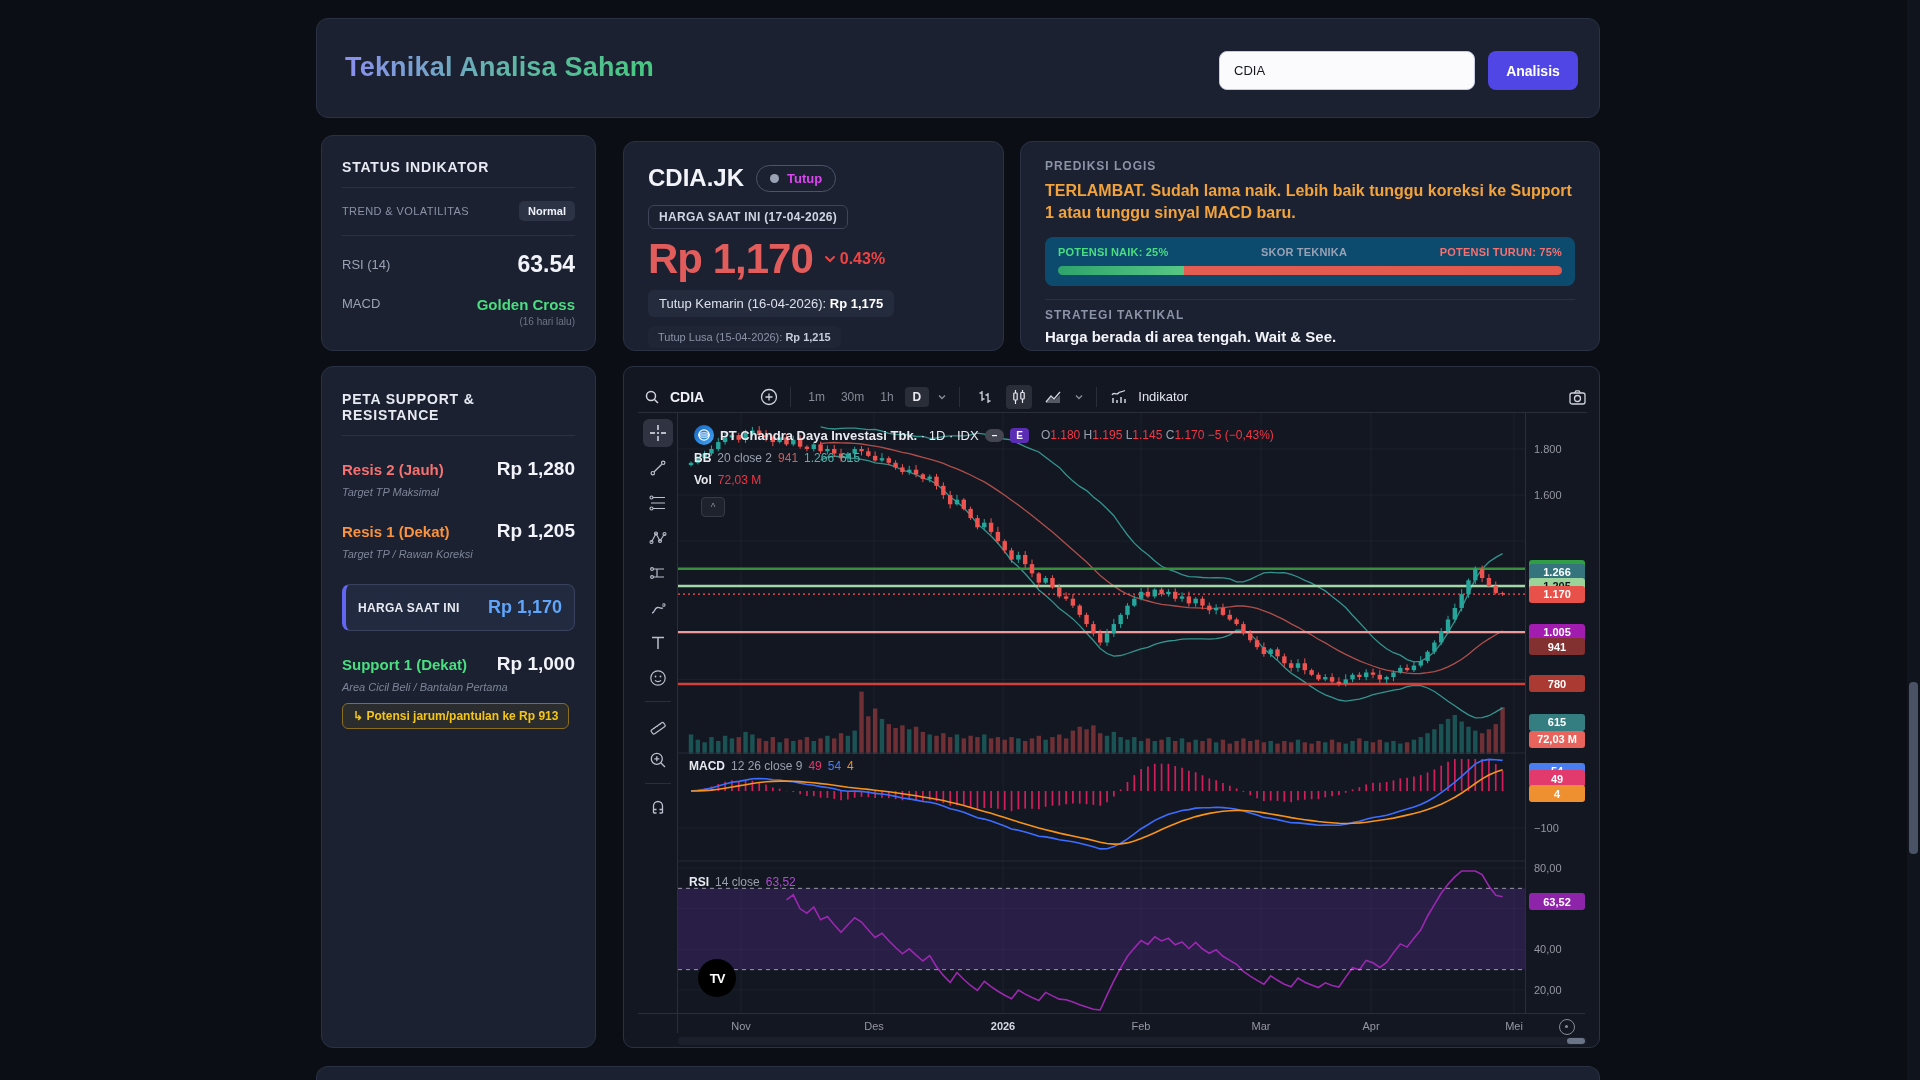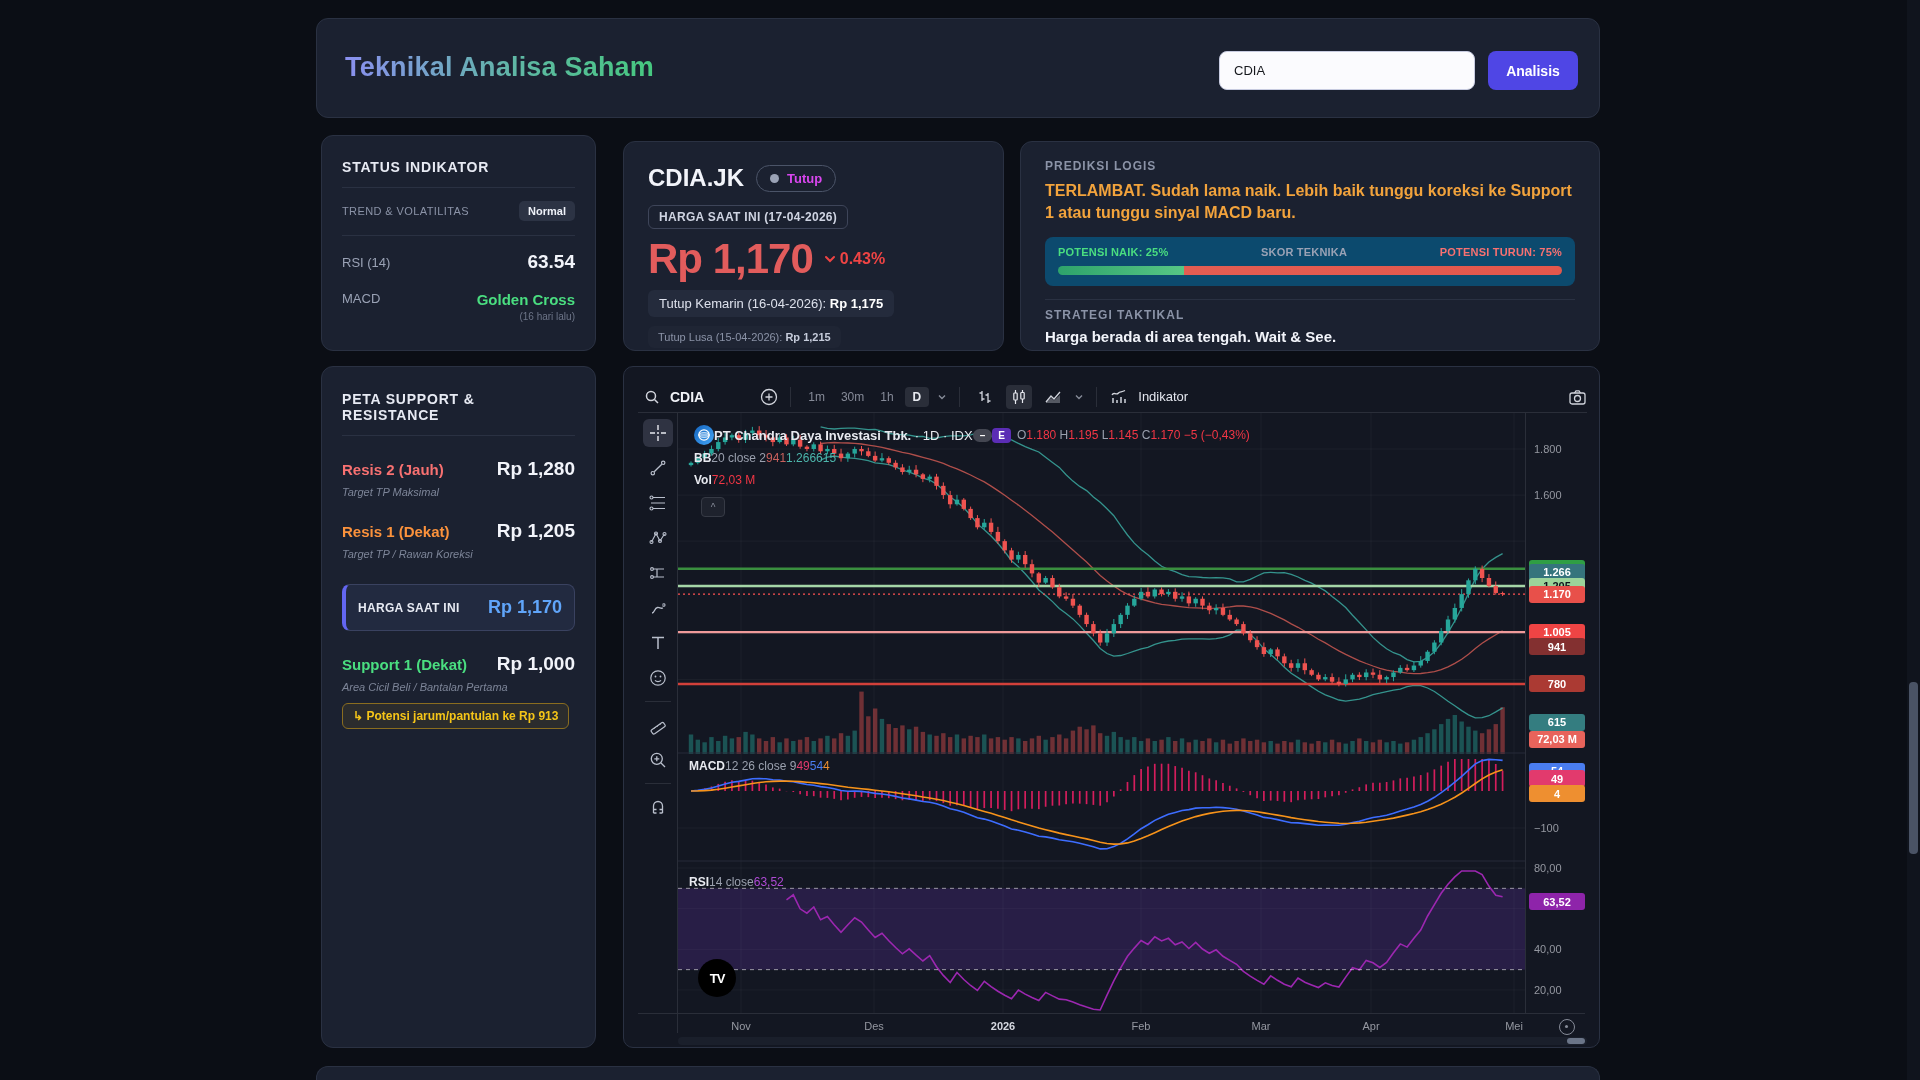--- a/index.html
+++ b/index.html
@@ -18,21 +18,21 @@
 
   
   #status-card { left:321px; top:135px; width:275px; height:216px; padding:0 20px; }
   .panel-h { font-size:14px; font-weight:bold; color:#e7eaf3; letter-spacing:.8px; }
   #status-card .panel-h { margin-top:23px; }
   .hr { border-top:1px solid #2a3142; margin-top:12px; }
   .srow { display:flex; justify-content:space-between; align-items:center; }
   .slabel { font-size:11px; color:#8b93a7; letter-spacing:.4px; }
   .slabel2 { font-size:13px; color:#9aa2b5; }
   #trend-badge { background:#2c3344; color:#eef1f8; font-size:11px; font-weight:bold; border-radius:5px; padding:4px 9px; }
-  #rsi-value { font-size:19px; font-weight:bold; color:#f2f4fa; }
+  #rsi-value { font-size:23px; font-weight:bold; color:#f2f4fa; }
   #macd-value { font-size:15px; font-weight:bold; color:#4ade80; text-align:right; }
   #macd-note { font-size:10px; color:#6d7588; text-align:right; margin-top:3px; }
 
   
   #sr-card { left:321px; top:366px; width:275px; height:682px; padding:0 20px; }
   #sr-card .panel-h { margin-top:24px; }
   .lvl-row { display:flex; justify-content:space-between; align-items:baseline; margin-top:22px; }
   .lvl-name { font-size:15px; font-weight:bold; }
   .lvl-val { font-size:19px; font-weight:bold; color:#f2f4fa; }
   .lvl-desc { font-size:11px; font-style:italic; color:#7c novice; color:#7d8598; margin-top:6px; }
@@ -92,21 +92,21 @@
   #tv-tools { position:absolute; left:14px; top:46px; width:40px; bottom:14px; border-right:1px solid #2a2e39;
     display:flex; flex-direction:column; align-items:center; padding-top:6px; gap:7px; }
   .tool { width:30px; height:28px; border-radius:6px; display:flex; align-items:center; justify-content:center; color:#b9bfcc; cursor:pointer; }
   .tool.active { background:#2f3342; color:#e8eaf0; }
   .tool-div { width:26px; height:1px; background:#2a2e39; margin:2px 0; }
 
   #plot-wrap { position:absolute; left:54px; top:46px; width:847px; height:600px; cursor:crosshair; }
   #plot { display:block; }
 
   
-  .lg { position:absolute; display:flex; align-items:center; white-space:nowrap; }
+  .lg { position:absolute; display:flex; align-items:center; gap:6px; white-space:nowrap; }
   #legend1 { left:70px; top:58px; font-size:13px; }
   #legend1 .nm { color:#e8eaf0; }
   #legend1 .ohlc { color:#9aa0ae; margin-left:6px; font-size:12px; }
   #legend1 .ohlc b { color:#f23645; font-weight:normal; }
   .pill-dash { background:#434651; color:#fff; font-size:10px; border-radius:8px; padding:1px 7px; font-weight:bold; }
   .pill-e { background:#5b2db5; color:#fff; font-size:10px; border-radius:4px; padding:2px 6px; font-weight:bold; }
   #legend2 { left:70px; top:84px; font-size:12px; color:#9aa0ae; }
   #legend2 .t { color:#e8eaf0; font-weight:bold; }
   #legend3 { left:70px; top:106px; font-size:12px; }
   #legend3 .t { color:#e8eaf0; font-weight:bold; }
@@ -975,21 +975,21 @@
       <span class="tick" style="top: 29.98px;">1.800</span>
       <span class="tick" style="top: 76.06px;">1.600</span>
       <span class="tick" style="top: 409px;">−100</span>
       <span class="tick" style="top: 449px;">80,00</span>
       <span class="tick" style="top: 530.32px;">40,00</span>
       <span class="tick" style="top: 570.98px;">20,00</span>
       <span class="axis-badge" style="top: 147.288px; background: rgb(47, 158, 68); color: rgb(255, 255, 255);">1.280</span>
       <span class="axis-badge" style="top: 150.514px; background: rgb(53, 116, 124); color: rgb(255, 255, 255);">1.266</span>
       <span class="axis-badge" style="top: 164.568px; background: rgb(155, 212, 154); color: rgb(16, 20, 29);">1.205</span>
       <span class="axis-badge" style="top: 172.632px; background: rgb(232, 80, 74); color: rgb(255, 255, 255);">1.170</span>
-      <span class="axis-badge" style="top: 210.648px; background: #ef4444; color: rgb(255, 255, 255);">1.005</span>
+      <span class="axis-badge" style="top: 210.648px; background: #a21caf; color: rgb(255, 255, 255);">1.005</span>
       <span class="axis-badge" style="top: 225.394px; background: rgb(131, 48, 48); color: rgb(255, 255, 255);">941</span>
       <span class="axis-badge" style="top: 262.488px; background: rgb(171, 58, 51); color: rgb(255, 255, 255);">780</span>
       <span class="axis-badge" style="top: 300.504px; background: rgb(52, 125, 128); color: rgb(255, 255, 255);">615</span>
       <span class="axis-badge" style="top: 317.554px; background: rgb(232, 99, 91); color: rgb(255, 255, 255);">72,03 M</span>
       <span class="axis-badge" style="top: 349.52px; background: rgb(74, 125, 240); color: rgb(255, 255, 255);">54</span>
       <span class="axis-badge" style="top: 357.29px; background: rgb(226, 58, 109); color: rgb(255, 255, 255);">49</span>
       <span class="axis-badge" style="top: 372.09px; background: rgb(238, 143, 48); color: rgb(255, 255, 255);">4</span>
       <span class="axis-badge" style="top: 480.004px; background: rgb(142, 36, 170); color: rgb(255, 255, 255);">63,52</span>
     </div>
   <div id="time-axis">

